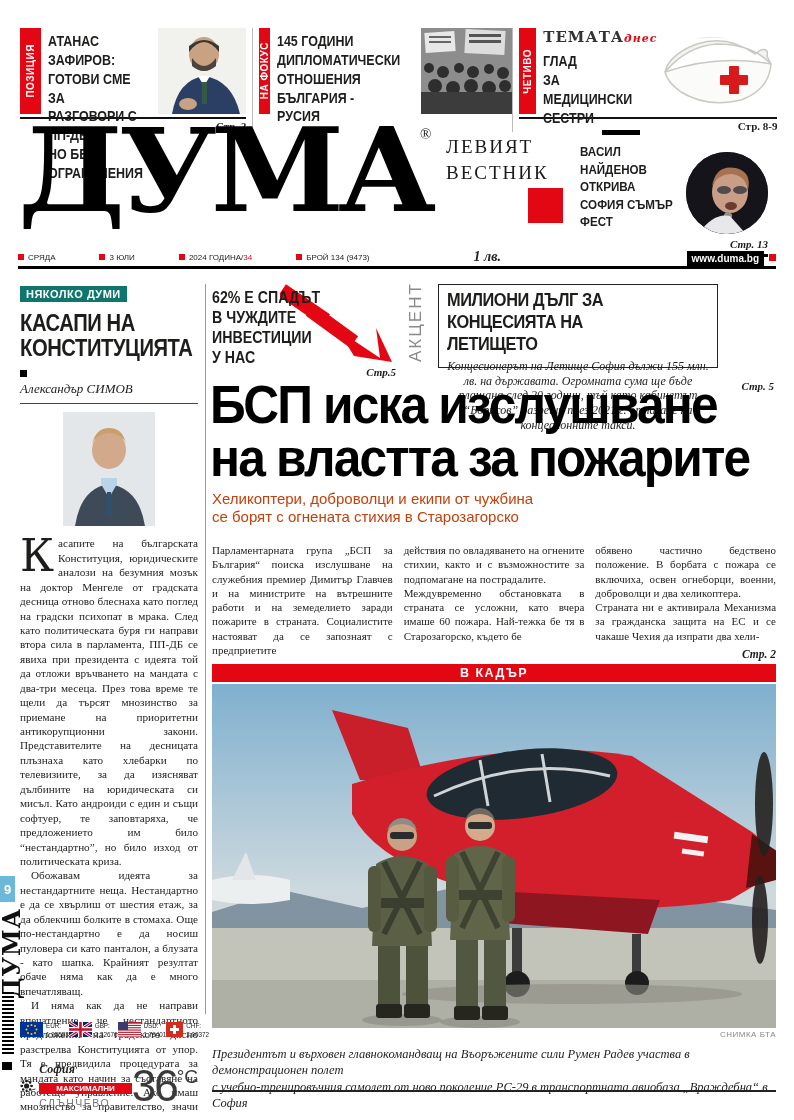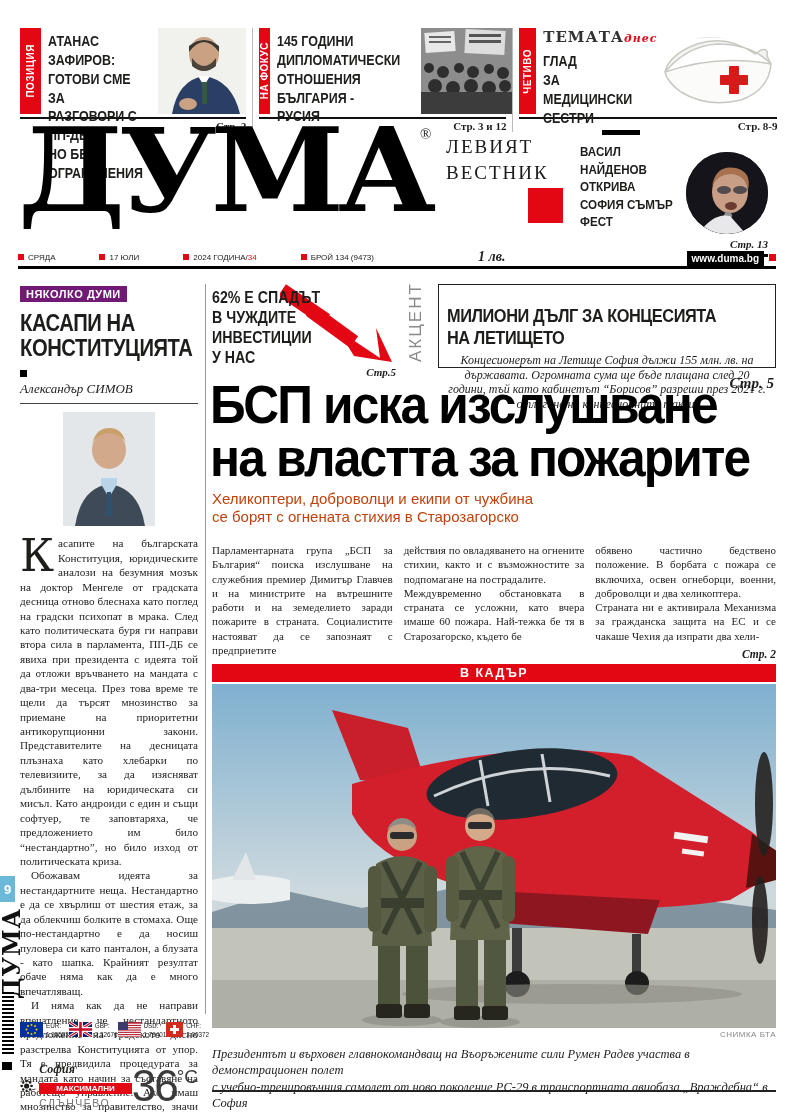--- a/index.html
+++ b/index.html
@@ -59,21 +59,21 @@
   .dl-sq{width:6px;height:6px;background:#e30613;margin-right:4px;}
   .dl-red{color:#e30613;}
   .price{font-family:"Liberation Serif",serif;font-style:italic;font-weight:bold;font-size:14px;margin-left:60px;}
   .site{margin-left:auto;background:#000;color:#fff;font-weight:bold;font-size:10px;
         padding:2px 5px;display:flex;align-items:center;align-self:flex-end;}
   .site-sq{width:7px;height:7px;background:#e30613;margin-left:5px;}
 
   
   .opinion{position:absolute;left:20px;top:284px;width:178px;}
   .coldivider{position:absolute;left:205px;top:284px;width:1px;height:730px;background:#9a9a9a;}
-  .op-kicker{display:inline-block;background:#701a75;color:#fff;font-family:"Liberation Sans",sans-serif;
+  .op-kicker{display:inline-block;background:#0f766e;color:#fff;font-family:"Liberation Sans",sans-serif;
              font-weight:bold;font-size:11px;padding:2px 6px;letter-spacing:.5px;}
   .op-title{font-family:"Liberation Sans",sans-serif;font-weight:bold;font-size:23.5px;line-height:1.05;
             margin-top:9px;letter-spacing:-.5px;}
   .op-bullet{width:7px;height:7px;background:#000;margin:10px 0 4px 0;}
   .op-author{font-style:italic;font-size:13px;}
   .op-rule{border:none;border-top:1px solid #444;margin:6px 0 8px 0;}
   .op-photo{width:92px;height:114px;margin:0 auto 10px auto;background:#dfe3e6;position:relative;overflow:hidden;}
   .op-text{font-size:11.2px;line-height:1.29;text-align:justify;}
   .op-text p{margin:0;text-indent:11px;}
   .op-text p.first{text-indent:0;}
@@ -97,24 +97,24 @@
 
   
   .stats{position:absolute;left:212px;top:284px;width:188px;height:92px;}
   .stats svg{position:absolute;right:0;top:0;}
   .stats-title{position:absolute;left:0;top:3px;font-family:"Liberation Sans",sans-serif;font-weight:bold;
                font-size:16.5px;line-height:1.22;}
   .stats-page{position:absolute;right:4px;bottom:-2px;font-style:italic;font-weight:bold;font-size:11px;}
   .akcent{position:absolute;left:412px;top:284px;width:364px;height:92px;}
   .ak-kicker{position:absolute;left:-6px;top:78px;transform:rotate(-90deg);transform-origin:0 0;
              font-family:"Liberation Sans",sans-serif;font-size:17px;letter-spacing:2px;color:#8a8a8a;}
-  .ak-box{position:absolute;left:26px;top:0;width:338px;height:84px;border:1px solid #222;padding:20px 8px;box-sizing:border-box;}
+  .ak-box{position:absolute;left:26px;top:0;width:280px;height:84px;border:1px solid #222;padding:4px 8px;box-sizing:border-box;}
   .ak-title{font-family:"Liberation Sans",sans-serif;font-weight:bold;font-size:19px;letter-spacing:-.5px;}
   .ak-text{font-style:italic;font-size:12px;line-height:1.22;margin-top:4px;text-align:center;}
-  .ak-page{position:absolute;right:2px;bottom:-16px;font-style:italic;font-weight:bold;font-size:15px;}
+  .ak-page{position:absolute;right:2px;bottom:-16px;font-style:italic;font-weight:bold;font-size:11px;}
 
   .headline{position:absolute;left:210px;top:378px;width:600px;font-family:"Liberation Sans",sans-serif;
             font-weight:bold;font-size:54px;line-height:.98;letter-spacing:-2px;color:#000;
             transform:scaleX(.92);transform-origin:0 0;}
   .subhead{position:absolute;left:212px;top:490px;width:565px;font-family:"Liberation Sans",sans-serif;
            font-size:15px;line-height:1.18;color:#c2410c;}
 
   .leadcols{position:absolute;left:212px;top:543px;width:564px;height:116px;display:flex;gap:11px;}
   .leadcol{flex:1;font-size:11px;line-height:1.3;text-align:justify;}
   .lead-page{position:absolute;left:212px;top:648px;width:564px;text-align:right;
@@ -194,21 +194,20 @@
             <circle cx="14" cy="58" r="7"></circle>
               <circle cx="32" cy="60" r="7"></circle>
               <circle cx="50" cy="58" r="7"></circle>
             <circle cx="68" cy="60" r="7"></circle>
               <circle cx="84" cy="58" r="6"></circle>
           </g>
           <rect x="0" y="64" width="92" height="22" fill="#3c3c3c"></rect>
         </svg>
       </div>
     </div>
-    <div class="tfoot">Стр. 3 и 12</div>
   </div>
 
   <div class="teaser t3">
     <div class="tbody">
       <div class="kicker-v">
           <span>ЧЕТИВО</span>
         </div>
       <div style="flex:1;padding:2px 0 0 7px;">
         <div class="brand"><span>ТЕМАТА</span><i>днес</i></div>
         <div class="ttitle" style="padding-left:0;"><span class="cond prewrap">ГЛАД
@@ -261,21 +260,21 @@
   </div>
 </div>
 
 <div class="dateline">
   <span class="dl-item">
       <span class="dl-sq"></span>
       <span>СРЯДА</span>
     </span>
   <span class="dl-item">
       <span class="dl-sq"></span>
-      <span>17 ЮЛИ</span>
+      <span>3 ЮЛИ</span>
     </span>
   <span class="dl-item">
       <span class="dl-sq"></span>
       <span>2024 ГОДИНА/</span>
       <span class="dl-red">34</span>
     </span>
   <span class="dl-item">
       <span class="dl-sq"></span>
       <span>БРОЙ 134 (9473)</span>
     </span>

